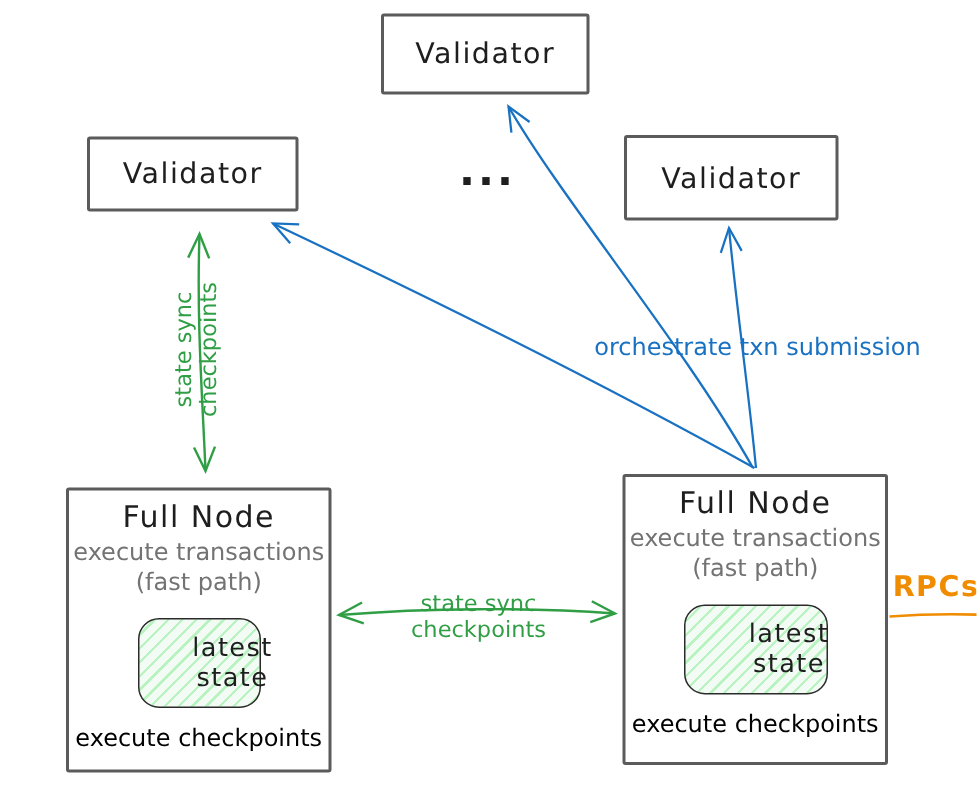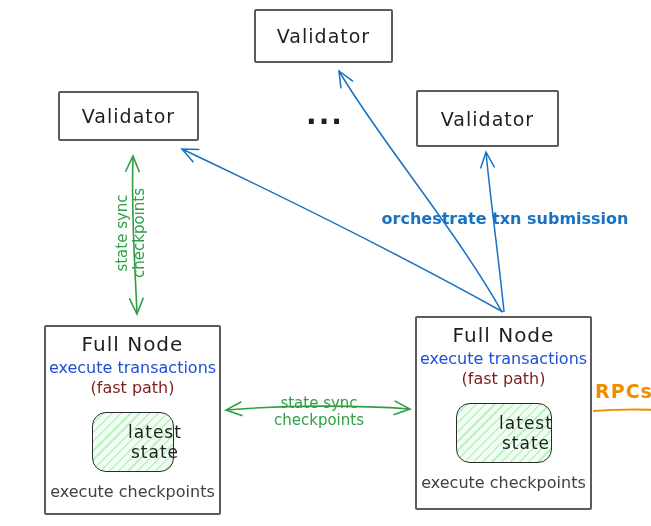--- a/index.html
+++ b/index.html
@@ -39,27 +39,27 @@
     padding-top: 5px;
     text-align: center;
   }
   .fn-title {
     font-size: 20px;
     letter-spacing: 1px;
     line-height: 24px;
     color: #1e1e1e;
   }
   .fn-blue {
-    color: #1d4ed8;
+    color: #737373;
     font-size: 16px;
     line-height: 20px;
     margin-top: 2px;
     white-space: nowrap;
   }
-  .fn-blue2 { margin-top: 0; color: #7f1d1d; font-size: 16px; line-height: 20px; }
+  .fn-blue2 { margin-top: 0; color: #737373; font-size: 16px; line-height: 20px; }
   .state-box {
     margin-top: 14px;
     width: 90px;
     height: 60px;
     border: 1.6px solid #2b2b2b;
     border-radius: 14px;
     box-sizing: border-box;
     display: flex;
     flex-direction: column;
     align-items: center;
@@ -70,21 +70,21 @@
       transparent 1.6px, transparent 6.5px);
     padding-left: 45px;
   }
   .state-line {
     font-size: 17px;
     line-height: 20px;
     color: #1e1e1e;
     letter-spacing: 1px;
   }
   .fn-green {
-    color: #404040;
+    color: #000000;
     font-size: 16px;
     line-height: 20px;
     margin-top: 10px;
     white-space: nowrap;
   }
   .edge-label {
     position: absolute;
     transform: translate(-50%, -50%);
     text-align: center;
     white-space: nowrap;
@@ -179,17 +179,17 @@
   <div class="edge-label rotated green-text" style="left:95px; top:233px;">
     <div>state sync</div>
     <div>checkpoints</div>
   </div>
 
   <div class="edge-label two-line green-text" style="left:283px; top:411px;">
     <div>state sync</div>
     <div>checkpoints</div>
   </div>
 
-  <div class="edge-label orchestrate blue-text" style="left:469px; top:218px;font-weight:bold;">orchestrate txn submission</div>
+  <div class="edge-label orchestrate blue-text" style="left:469px; top:231px;">orchestrate txn submission</div>
 
   <div class="edge-label rpcs orange-text" style="left:588px; top:391px;text-align:center;">RPCs</div>
 
 </div>
 
 </body></html>

